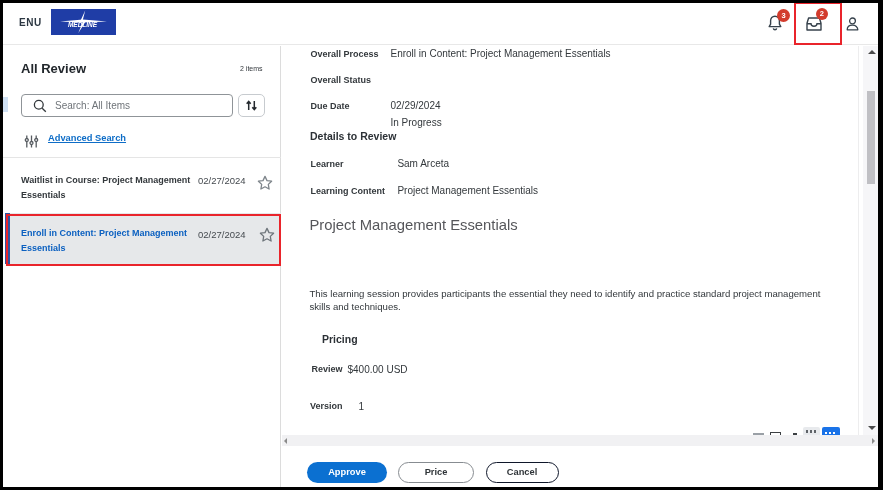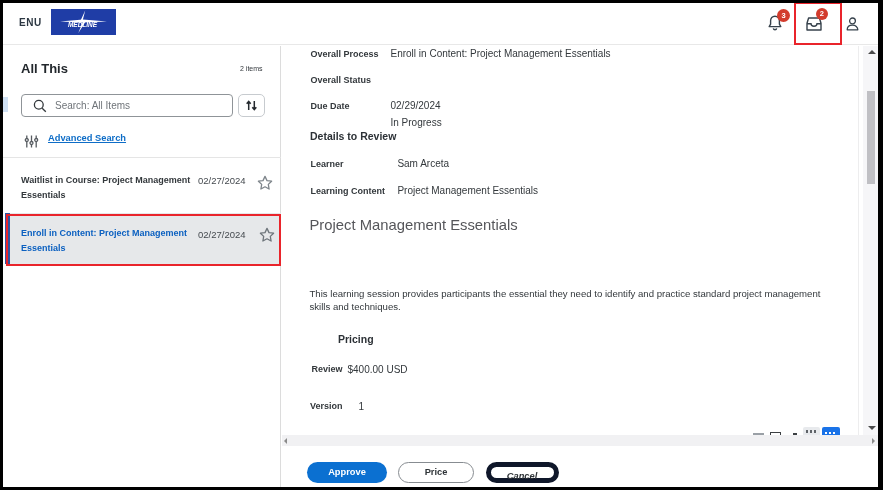--- a/index.html
+++ b/index.html
@@ -47,21 +47,21 @@
 #vsb { position:absolute; left:581px; top:0px; width:15px; height:389px; background:#f6f6f8; }
 #vline { position:absolute; left:576px; top:0; width:1px; height:389px; background:#ededee; }
 #vsb .thumb { position:absolute; left:4px; top:45px; width:8.3px; height:93px; background:#c0c0c4; }
 #hsb { position:absolute; left:0; top:389px; width:596px; height:11px; background:#f1f1f3; }
 .arr { position:absolute; width:0; height:0; }
 
 
 .btn { position:absolute; top:415.5px; height:21.5px; border-radius:11px; font-size:9.3px; font-weight:700; text-align:center; }
 #bapprove { left:25px; width:80px; background:#0b70d1; color:#fff; line-height:21.5px; }
 #bdeny { left:116px; width:76px; background:#fff; border:1px solid #878c91; color:#2f3438; line-height:19.5px; }
-#bcancel { left:203.5px; width:73px; background:#fff; border:5px solid #0f172a; color:#2f3438; line-height:19.5px;font-style:italic; }
+#bcancel { left:203.5px; width:73px; background:#fff; border:1px solid #0f172a; color:#2f3438; line-height:19.5px; }
 svg { display:block; }
 </style>
 </head>
 <body>
 <div id="page">
 
   <div id="topbar">
     <div id="menu">ENU</div>
     <div id="logo">
       <svg width="65" height="26" viewBox="0 0 65 26">
@@ -86,21 +86,21 @@
     <svg width="13" height="14" style="position:absolute;left:842.5px;top:13.5px" viewBox="0 0 13 14">
       <circle cx="6.5" cy="3.9" r="2.9" fill="none" stroke="#37424c" stroke-width="1.3"></circle>
       <path d="M1.2 12.8 C1.2 9.9 3.4 8.2 6.5 8.2 C9.6 8.2 11.8 9.9 11.8 12.8 Z" fill="none" stroke="#37424c" stroke-width="1.3" stroke-linejoin="round"></path>
     </svg>
   </div>
 
   <div class="redbox" style="left:791px;top:-1px;width:48px;height:42.5px;"></div>
 
   <div id="leftpanel">
     <div id="bluefrag"></div>
-    <div id="allitems">All This</div>
+    <div id="allitems">All Review</div>
     <div id="nitems">2 items</div>
     <div id="lsearch">
       <svg width="14" height="14" style="position:absolute;left:11px;top:4px" viewBox="0 0 14 14">
         <circle cx="5.8" cy="5.8" r="4.4" fill="none" stroke="#33383c" stroke-width="1.3"></circle>
         <line x1="9.2" y1="9.2" x2="12.8" y2="12.8" stroke="#33383c" stroke-width="1.3"></line>
       </svg>
       <span>Search: All Items</span>
     </div>
     <div id="sortbtn">
       <svg width="15" height="15" style="position:absolute;left:5px;top:3px" viewBox="0 0 15 15">
@@ -150,21 +150,21 @@
 
     <div class="h2" style="left:28px;top:83.8px;">Details to Review</div>
     <div class="lbl" style="left:28.5px;top:113.3px;">Learner</div>
     <div class="val" style="left:115.4px;top:112.3px;">Sam Arceta</div>
     <div class="lbl" style="left:28.5px;top:139.9px;">Learning Content</div>
     <div class="val" style="left:115.4px;top:139px;">Project Management Essentials</div>
 
     <div id="bigtitle">Project Management Essentials</div>
     <div id="desc">This learning session provides participants the essential they need to identify and practice standard project management skills and techniques.</div>
 
-    <div class="h2" style="left:28px;top:286.7px;padding-left:28px;">Pricing</div>
+    <div class="h2" style="left:12px;top:286.7px;padding-left:28px;">Pricing</div>
     <div class="lbl" style="left:29.5px;top:318.4px;">Review</div>
     <div class="val" style="left:65.5px;top:317.5px;">$400.00 USD</div>
     <div class="lbl" style="left:28px;top:355.4px;">Version</div>
     <div class="val" style="left:76.5px;top:354.5px;">1</div>
 
     <div class="abs" style="left:470.5px;top:387.4px;width:11.5px;height:1.8px;background:#9aa0a6;"></div>
     <div class="abs" style="left:487.5px;top:385.8px;width:11.5px;height:4.5px;border:1.5px solid #3c4043;border-bottom:none;"></div>
     <div class="abs" style="left:510.5px;top:386.6px;width:4.5px;height:3.5px;background:#3c4043;"></div>
     <div class="abs" style="left:521px;top:381px;width:16.5px;height:9px;background:#e8eaed;border-radius:2px 2px 0 0;">
       <div class="abs" style="left:2.5px;top:3px;width:2.8px;height:2.8px;background:#5f6368;"></div>

